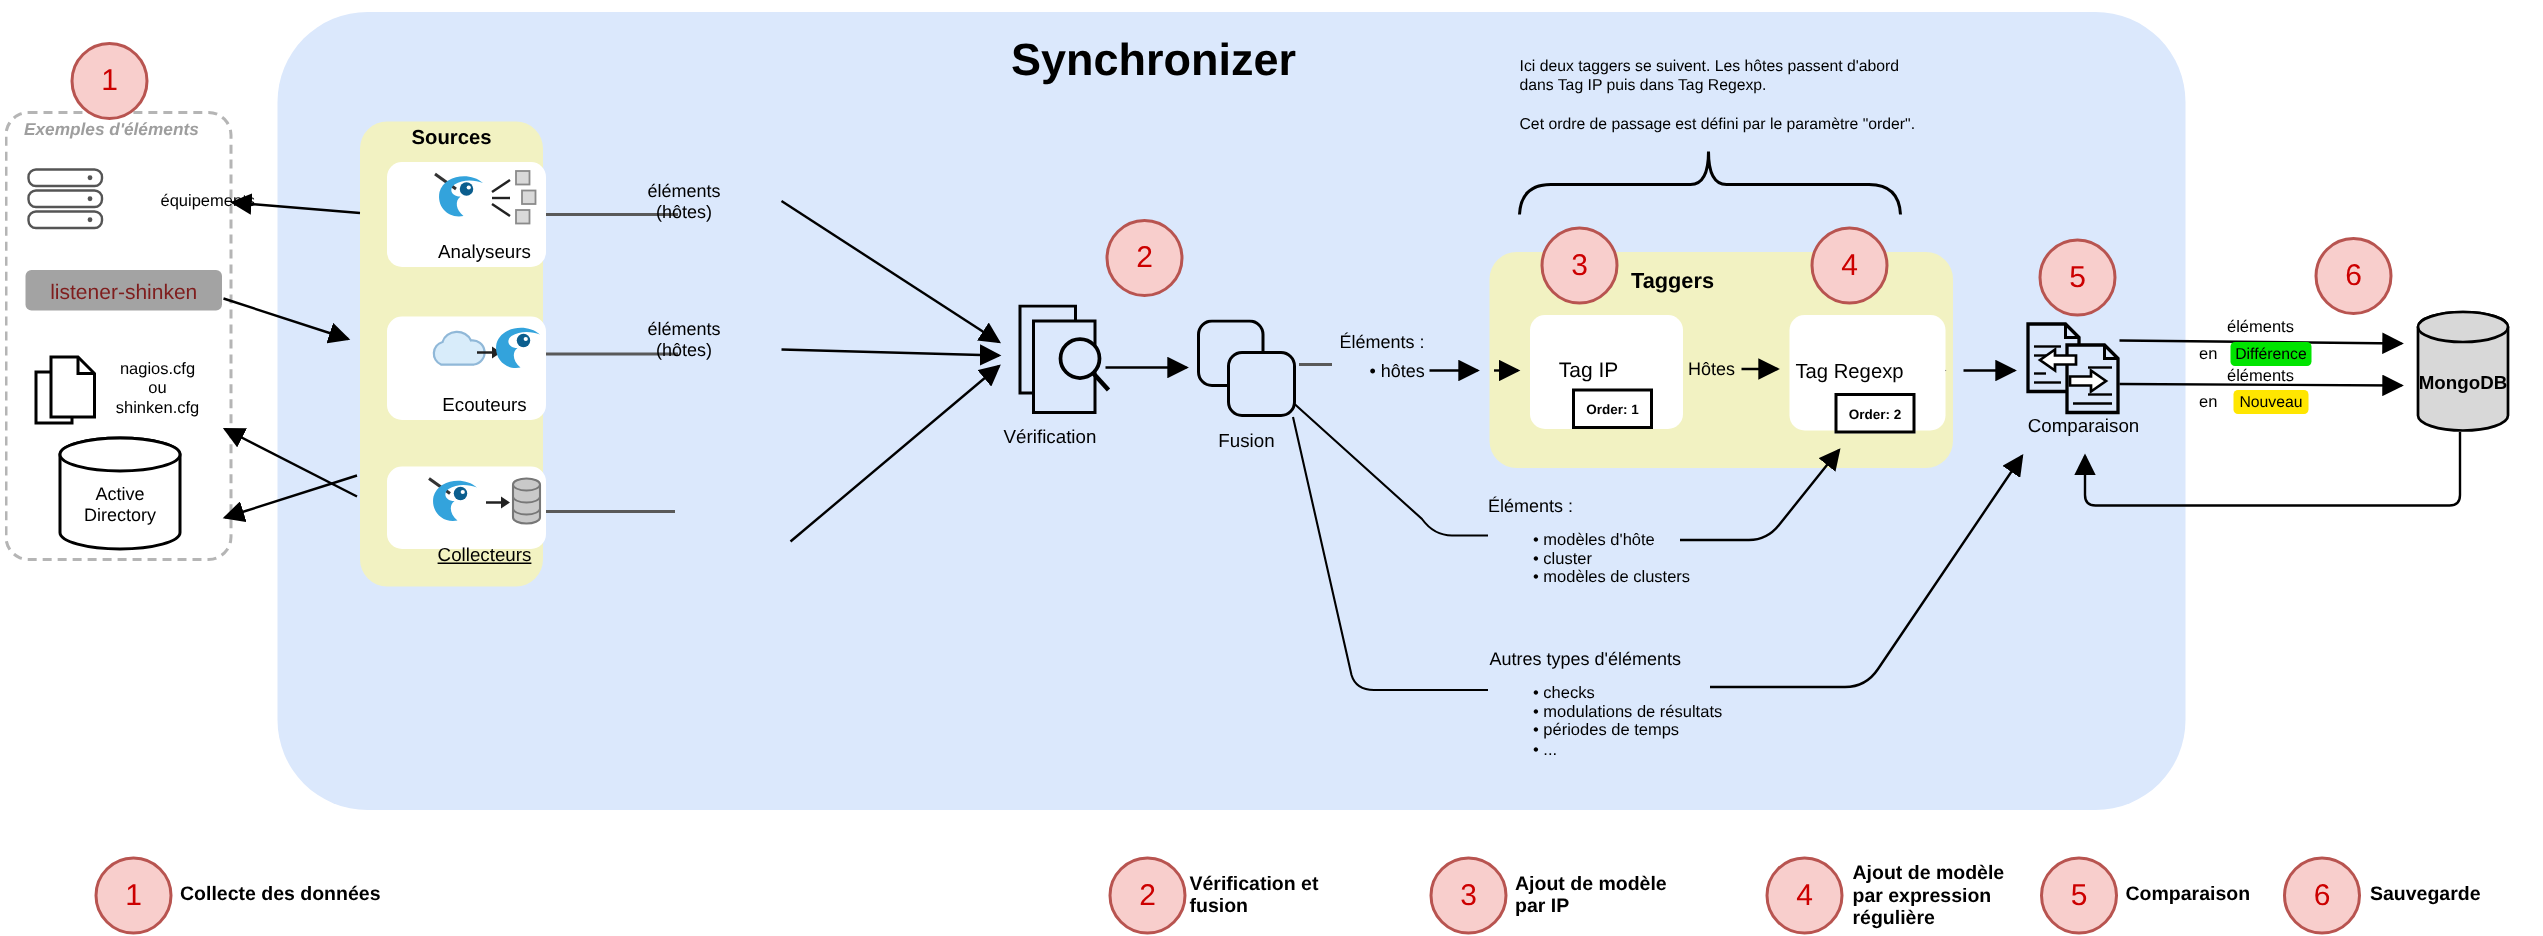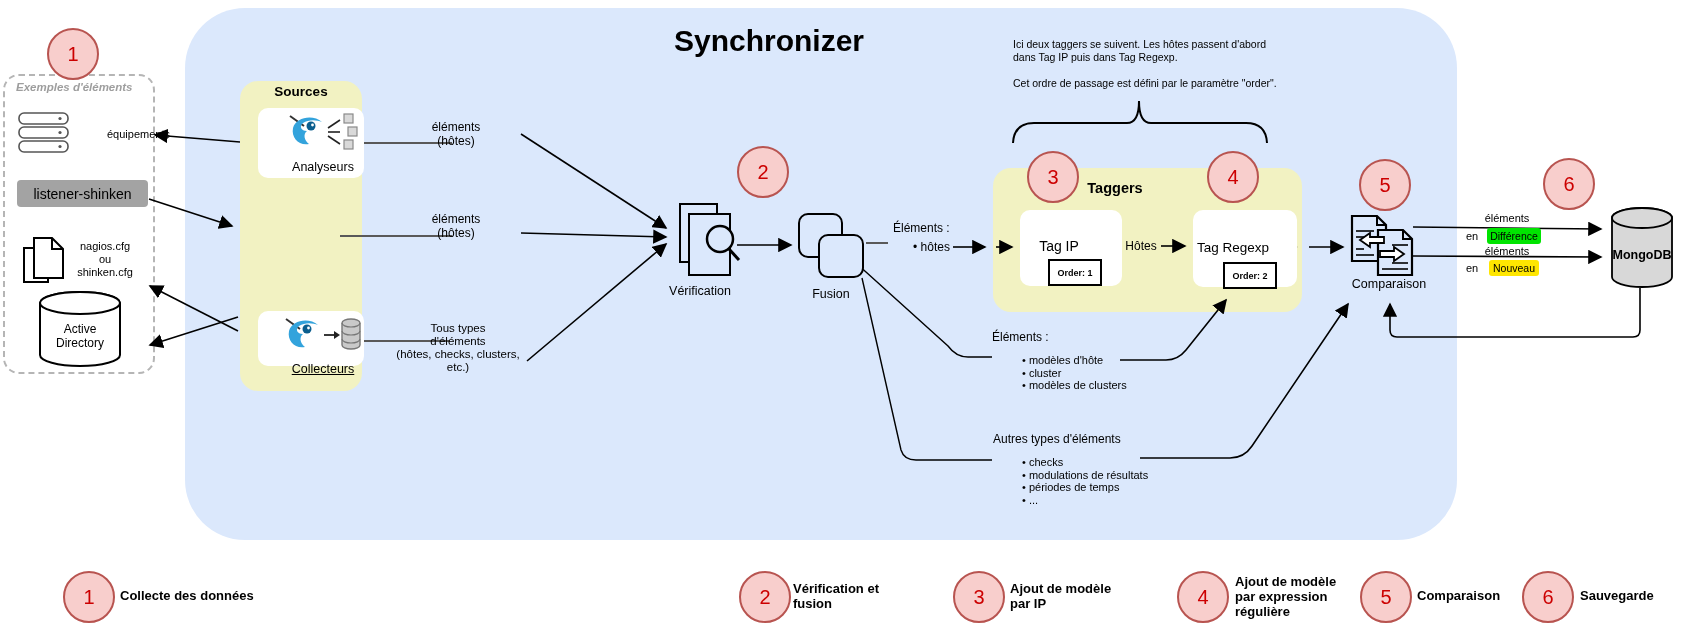--- a/index.html
+++ b/index.html
@@ -17,21 +17,21 @@
   .section-title{font-weight:bold;font-size:13.5px;z-index:3;}
   .lbl{font-size:12px;line-height:14px;z-index:3;}
   .lbl-sm{font-size:11px;line-height:13px;z-index:3;}
   .node-lbl{font-size:12.5px;z-index:3;}
   .annot{font-size:10.5px;line-height:13px;z-index:3;}
   .list-title{font-size:12px;z-index:3;}
   .list-items{font-size:11px;line-height:12.5px;z-index:3;}
   
   .dashed-box{left:3px;top:74px;width:148px;height:296px;border:2px dashed #b5b5b5;border-radius:16px;z-index:1;}
   .examples-lbl{left:16px;top:81px;width:130px;font-style:italic;font-weight:bold;color:#9e9e9e;font-size:11.5px;z-index:2;}
-  .listener{left:17px;top:180px;width:131px;height:27px;background:#a3a3a3;border-radius:4px;color:#000000;
+  .listener{left:17px;top:180px;width:131px;height:27px;background:#a3a3a3;border-radius:4px;color:#7f1d1d;
             font-size:14px;display:flex;align-items:center;justify-content:center;z-index:3;}
   
   .circle{width:48px;height:48px;border-radius:50%;background:#f8cecc;border:2px solid #b85450;
           display:flex;align-items:center;justify-content:center;color:#cc0000;font-size:20px;z-index:4;}
   
   .order-box{border:2px solid #000;background:#fff;font-size:9px;font-weight:bold;
              display:flex;align-items:center;justify-content:center;z-index:4;}
   
   .tag-green{background:#00e400;border-radius:3px;}
   .tag-yellow{background:#ffe600;border-radius:3px;}
@@ -149,20 +149,31 @@
       </g>
       <g fill="#d9d9d9" stroke="#8a8a8a" stroke-width="1.2">
         <rect x="62" y="6" width="9" height="9"></rect>
           <rect x="66" y="19" width="9" height="9"></rect>
           <rect x="62" y="32" width="9" height="9"></rect>
       </g>
     </svg>
     <div class="ctr node-lbl" style="margin-top:-2px;">Analyseurs</div>
   </div>
 
+  <div class="abs white-card" style="left:258px;top:211px;width:82px;height:69px;">
+    <svg width="82" height="49" viewBox="0 0 82 49">
+      <path d="M12 32 a8 8 0 0 1 1-15 a10 9 0 0 1 19-1 a6 6 0 0 1 2 16 z" fill="#d8ecfa" stroke="#90b8d8" stroke-width="1.5"></path>
+      <line x1="36" y1="24" x2="46" y2="24" stroke="#222" stroke-width="1.8"></line>
+      <path d="M46 20 L52 24 L46 28 Z" fill="#222"></path>
+      <path d="M78 12 C69 4 52 7 49 18 C47 28 55 36 65 34 C60 30 59 24 63 21 C57 21 55 16 59 13 C65 9 73 10 78 12 Z" fill="#33a3dc"></path>
+      <circle cx="67" cy="16" r="4.5" fill="#0b5e8e"></circle>
+        <circle cx="68.5" cy="15" r="1.4" fill="#fff"></circle>
+    </svg>
+    <div class="ctr node-lbl" style="margin-top:-2px;">Ecouteurs</div>
+  </div>
 
   <div class="abs white-card" style="left:258px;top:311px;width:82px;height:55px;text-decoration:underline;">
     <svg width="82" height="49" viewBox="0 0 82 49">
       <path d="M4 8 L18 18" stroke="#333" stroke-width="2"></path>
       <path d="M36 14 C27 6 10 9 7 20 C5 30 13 38 23 36 C18 32 17 26 21 23 C15 23 13 18 17 15 C23 11 31 12 36 14 Z" fill="#33a3dc"></path>
       <circle cx="25" cy="18" r="4.5" fill="#0b5e8e"></circle>
         <circle cx="26.5" cy="17" r="1.4" fill="#fff"></circle>
       <line x1="42" y1="24" x2="52" y2="24" stroke="#222" stroke-width="1.8"></line>
       <path d="M52 20 L58 24 L52 28 Z" fill="#222"></path>
       <path d="M60 12 a9 4 0 0 1 18 0 v22 a9 4 0 0 1 -18 0 Z" fill="#c9c9c9" stroke="#777" stroke-width="1.4"></path>
@@ -172,23 +183,20 @@
           <path d="M60 28 a9 4 0 0 0 18 0"></path>
       </g>
     </svg>
     <div class="ctr node-lbl" style="margin-top:-2px;">Collecteurs</div>
   </div>
 
   <div class="abs lbl ctr pre" style="left:420px;top:120px;width:72px;">éléments
 (hôtes)</div>
   <div class="abs lbl ctr pre" style="left:420px;top:212px;width:72px;">éléments
 (hôtes)</div>
-  <div class="abs lbl-sm ctr pre" style="left:388px;top:322px;width:140px;font-size:11.5px;">Tous types
-d'éléments
-(hôtes, checks, clusters, etc.)</div>
 
   <div class="abs icon" style="left:678px;top:203px;">
     <svg width="64" height="76" viewBox="0 0 64 76">
       <rect x="2" y="1" width="37" height="58" fill="#dbe8fc" stroke="#000" stroke-width="2"></rect>
       <rect x="11" y="11" width="41" height="61" fill="#dbe8fc" stroke="#000" stroke-width="2"></rect>
       <circle cx="42" cy="36" r="13" fill="#dbe8fc" stroke="#000" stroke-width="2.5"></circle>
       <line x1="51" y1="46" x2="61" y2="57" stroke="#000" stroke-width="3"></line>
     </svg>
   </div>
   <div class="abs node-lbl ctr" style="left:660px;top:284px;width:80px;">Vérification</div>

